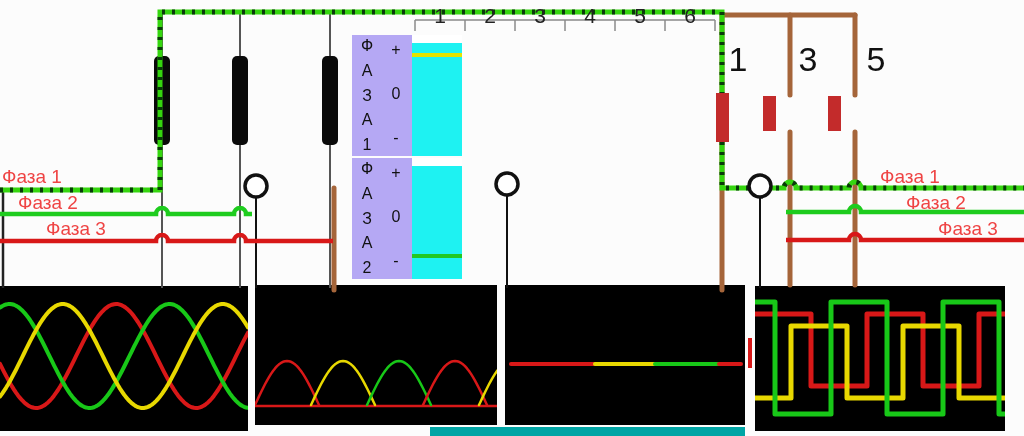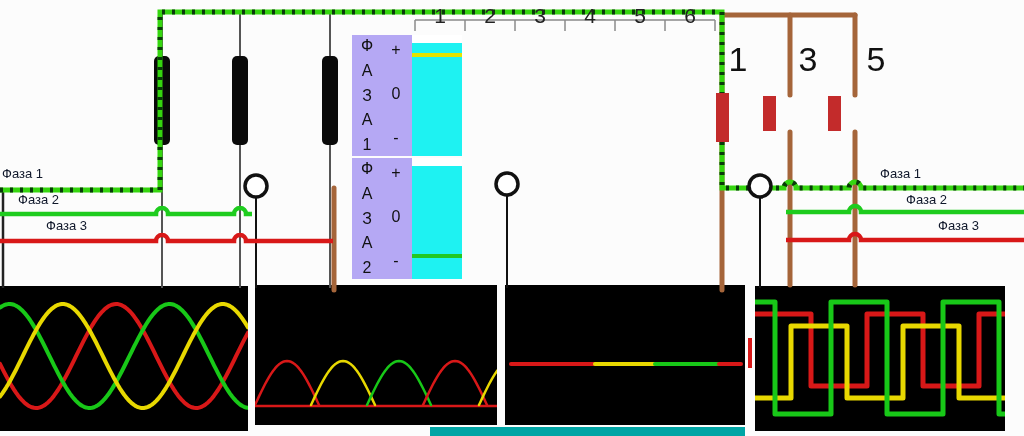--- a/index.html
+++ b/index.html
@@ -6,21 +6,21 @@
   .stage{position:relative;width:1024px;height:436px;background:#fcfcfc;overflow:hidden;
          font-family:"Liberation Sans","DejaVu Sans",sans-serif;color:#111;}
   
   .scope{position:absolute;background:#000;}
   .scope svg{display:block;}
   
   .ruler-num{position:absolute;top:4px;width:50px;text-align:center;font-size:21px;color:#222;}
   
   .sw-num{position:absolute;top:40px;width:36px;text-align:center;font-size:34px;color:#111;}
   
-  .phase-label{position:absolute;font-size:13px;color:#0f172a;white-space:nowrap;text-align:center;}
+  .phase-label{position:absolute;font-size:19px;color:#ef4444;white-space:nowrap;text-align:center;}
   
   .panel{position:absolute;left:352px;width:110px;height:121px;display:flex;}
   .panel-label{width:60px;background:#b5a8f4;display:flex;}
   .letters{width:30px;display:flex;flex-direction:column;align-items:center;
            justify-content:space-between;padding:3px 0;font-size:16px;line-height:1;}
   .signs{width:28px;display:flex;flex-direction:column;align-items:center;
          justify-content:space-between;padding:7px 0 10px;font-size:16px;line-height:1;}
   .panel-screen{flex:1;background:#1ef2f2;position:relative;}
   .screen-white{position:absolute;left:0;top:0;width:100%;height:8px;background:#ffffff;}
   .marker{position:absolute;left:0;width:100%;height:4px;}

